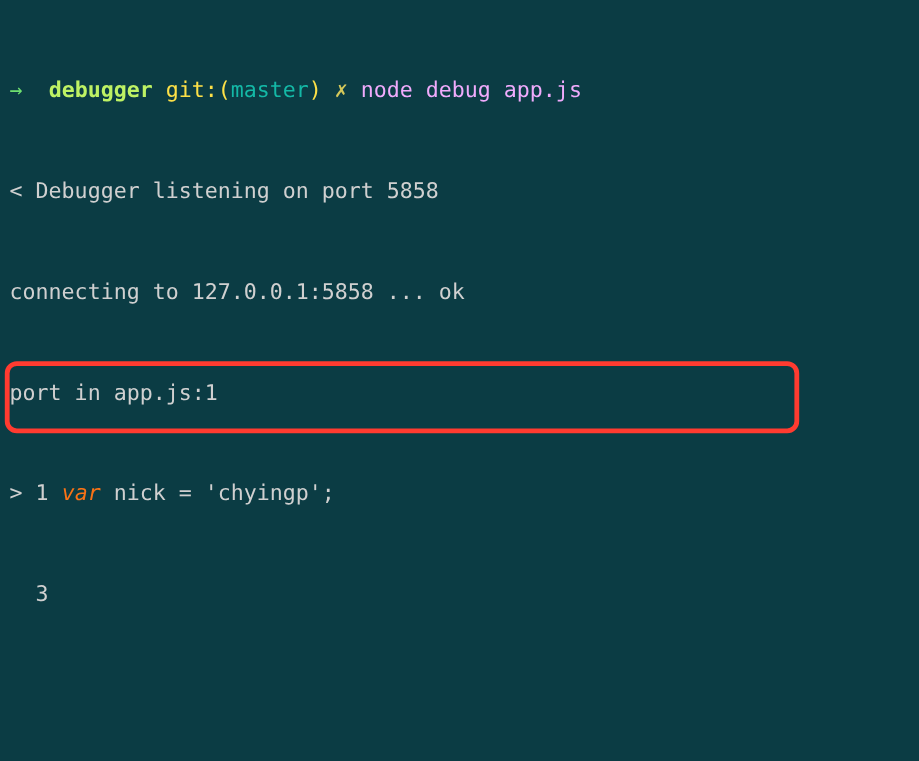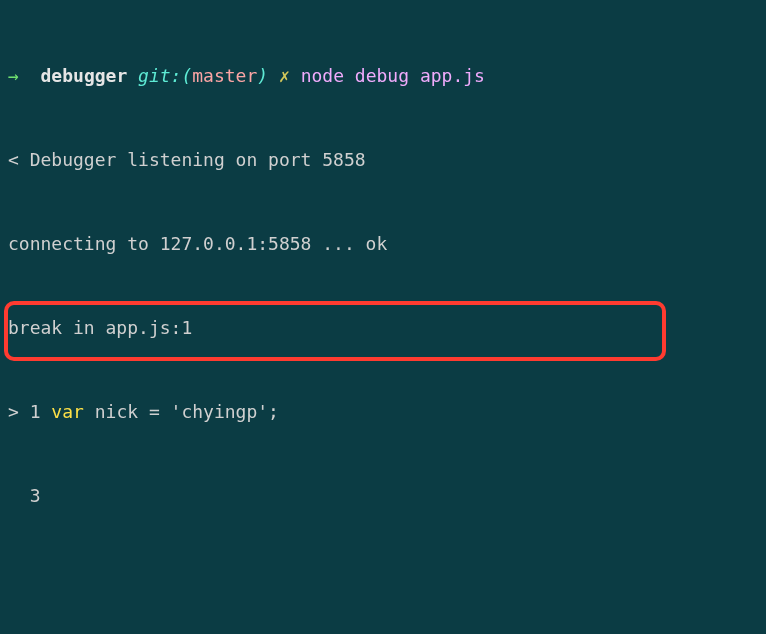--- a/index.html
+++ b/index.html
@@ -21,46 +21,46 @@
     .terminal {
       white-space: pre;
       position: relative;
     }
     .line {
       padding: 0 8px;
       position: relative;
       z-index: 2;
     }
     .arrow { color: #6fe06f; }
-    .dir { color: #e5e5e5; font-weight: bold; }
-    .git { color: #5eead4; font-style: italic; }
-    .branch { color: #fca5a5; }
+    .dir { color: #bef264; font-weight: bold; }
+    .git { color: #fde047; }
+    .branch { color: #14b8a6; }
     .x { color: #d4c85a; }
     .cmd { color: #f0abfc; }
-    .keyword { color: #fde047; }
+    .keyword { color: #f97316; font-style: italic; }
     .highlight-box {
       position: absolute;
       border: 4px solid #ff3b30;
       border-radius: 10px;
       left: 4px;
       width: 662px;
       top: 295px;
       height: 60px;
       z-index: 1;
       pointer-events: none;
     }
   </style>
 </head>
 <body>
 
 <div class="terminal">
   <div class="line"><span class="arrow">→</span>  <span class="dir">debugger</span> <span class="git">git:(</span><span class="branch">master</span><span class="git">)</span> <span class="x">✗</span> <span class="cmd">node debug app.js</span></div>
   <div class="line">&lt; Debugger listening on port 5858</div>
   <div class="line">connecting to 127.0.0.1:5858 ... ok</div>
-  <div class="line">break in app.js:1</div>
+  <div class="line">port in app.js:1</div>
   <div class="line"><span>&gt; 1</span> <span class="keyword">var</span><span> nick = 'chyingp';</span></div>
   <div class="line"><span>  3</span></div>
   
   
   
   
   
   
   
   

